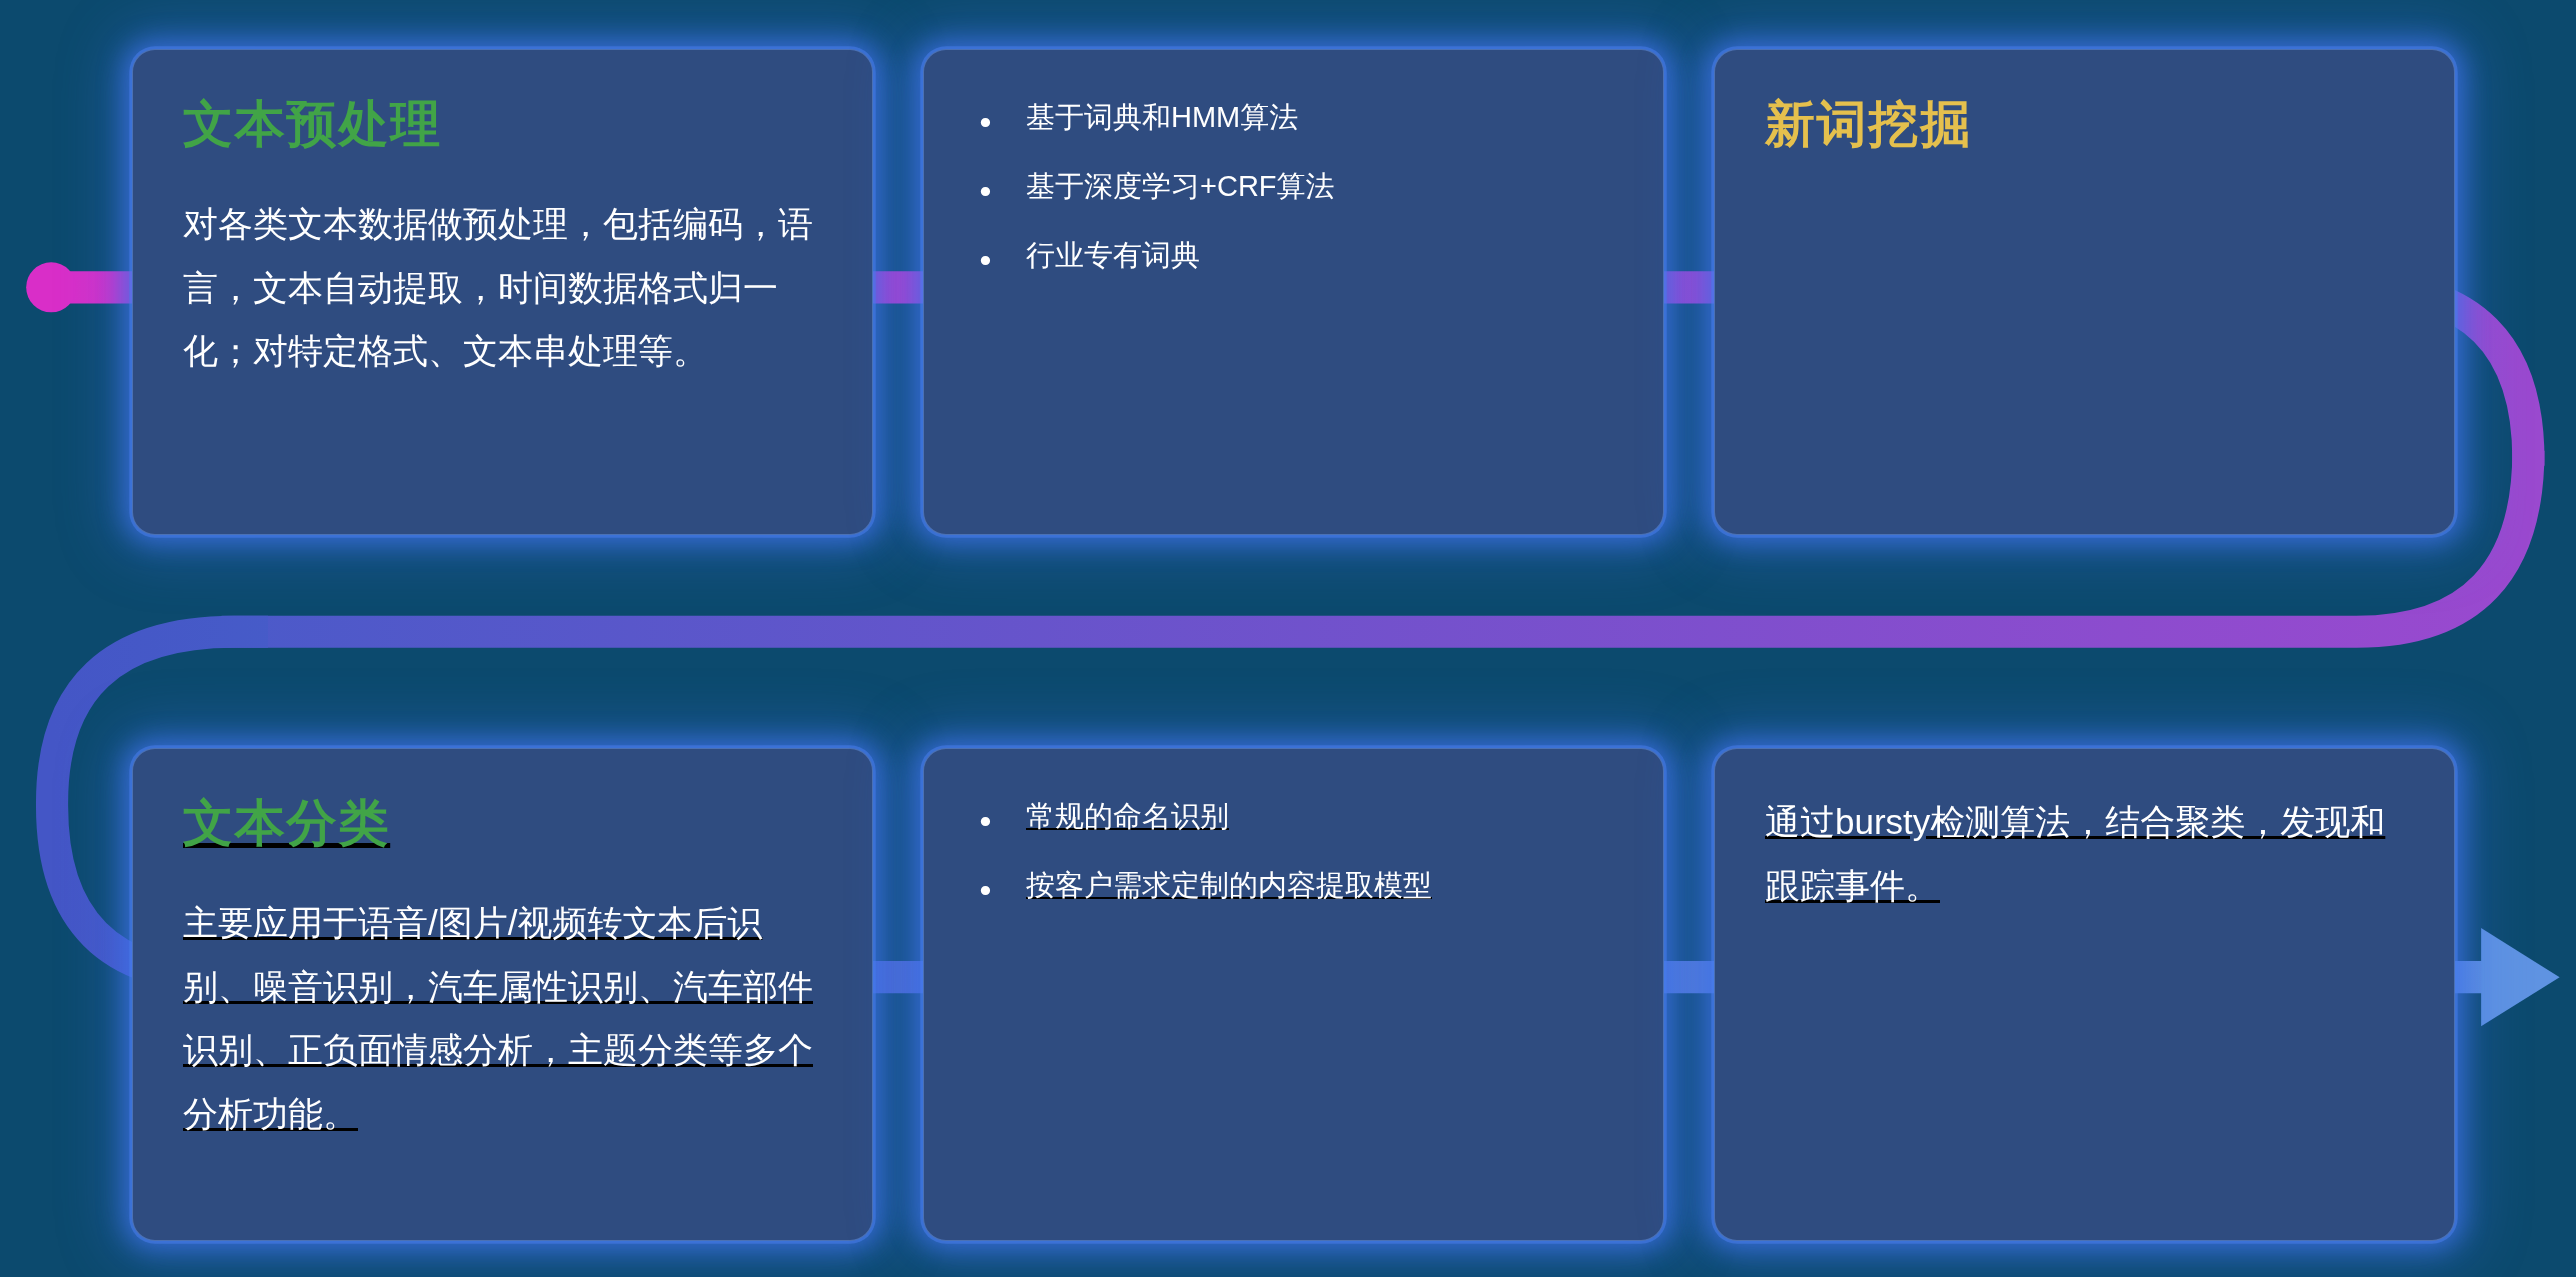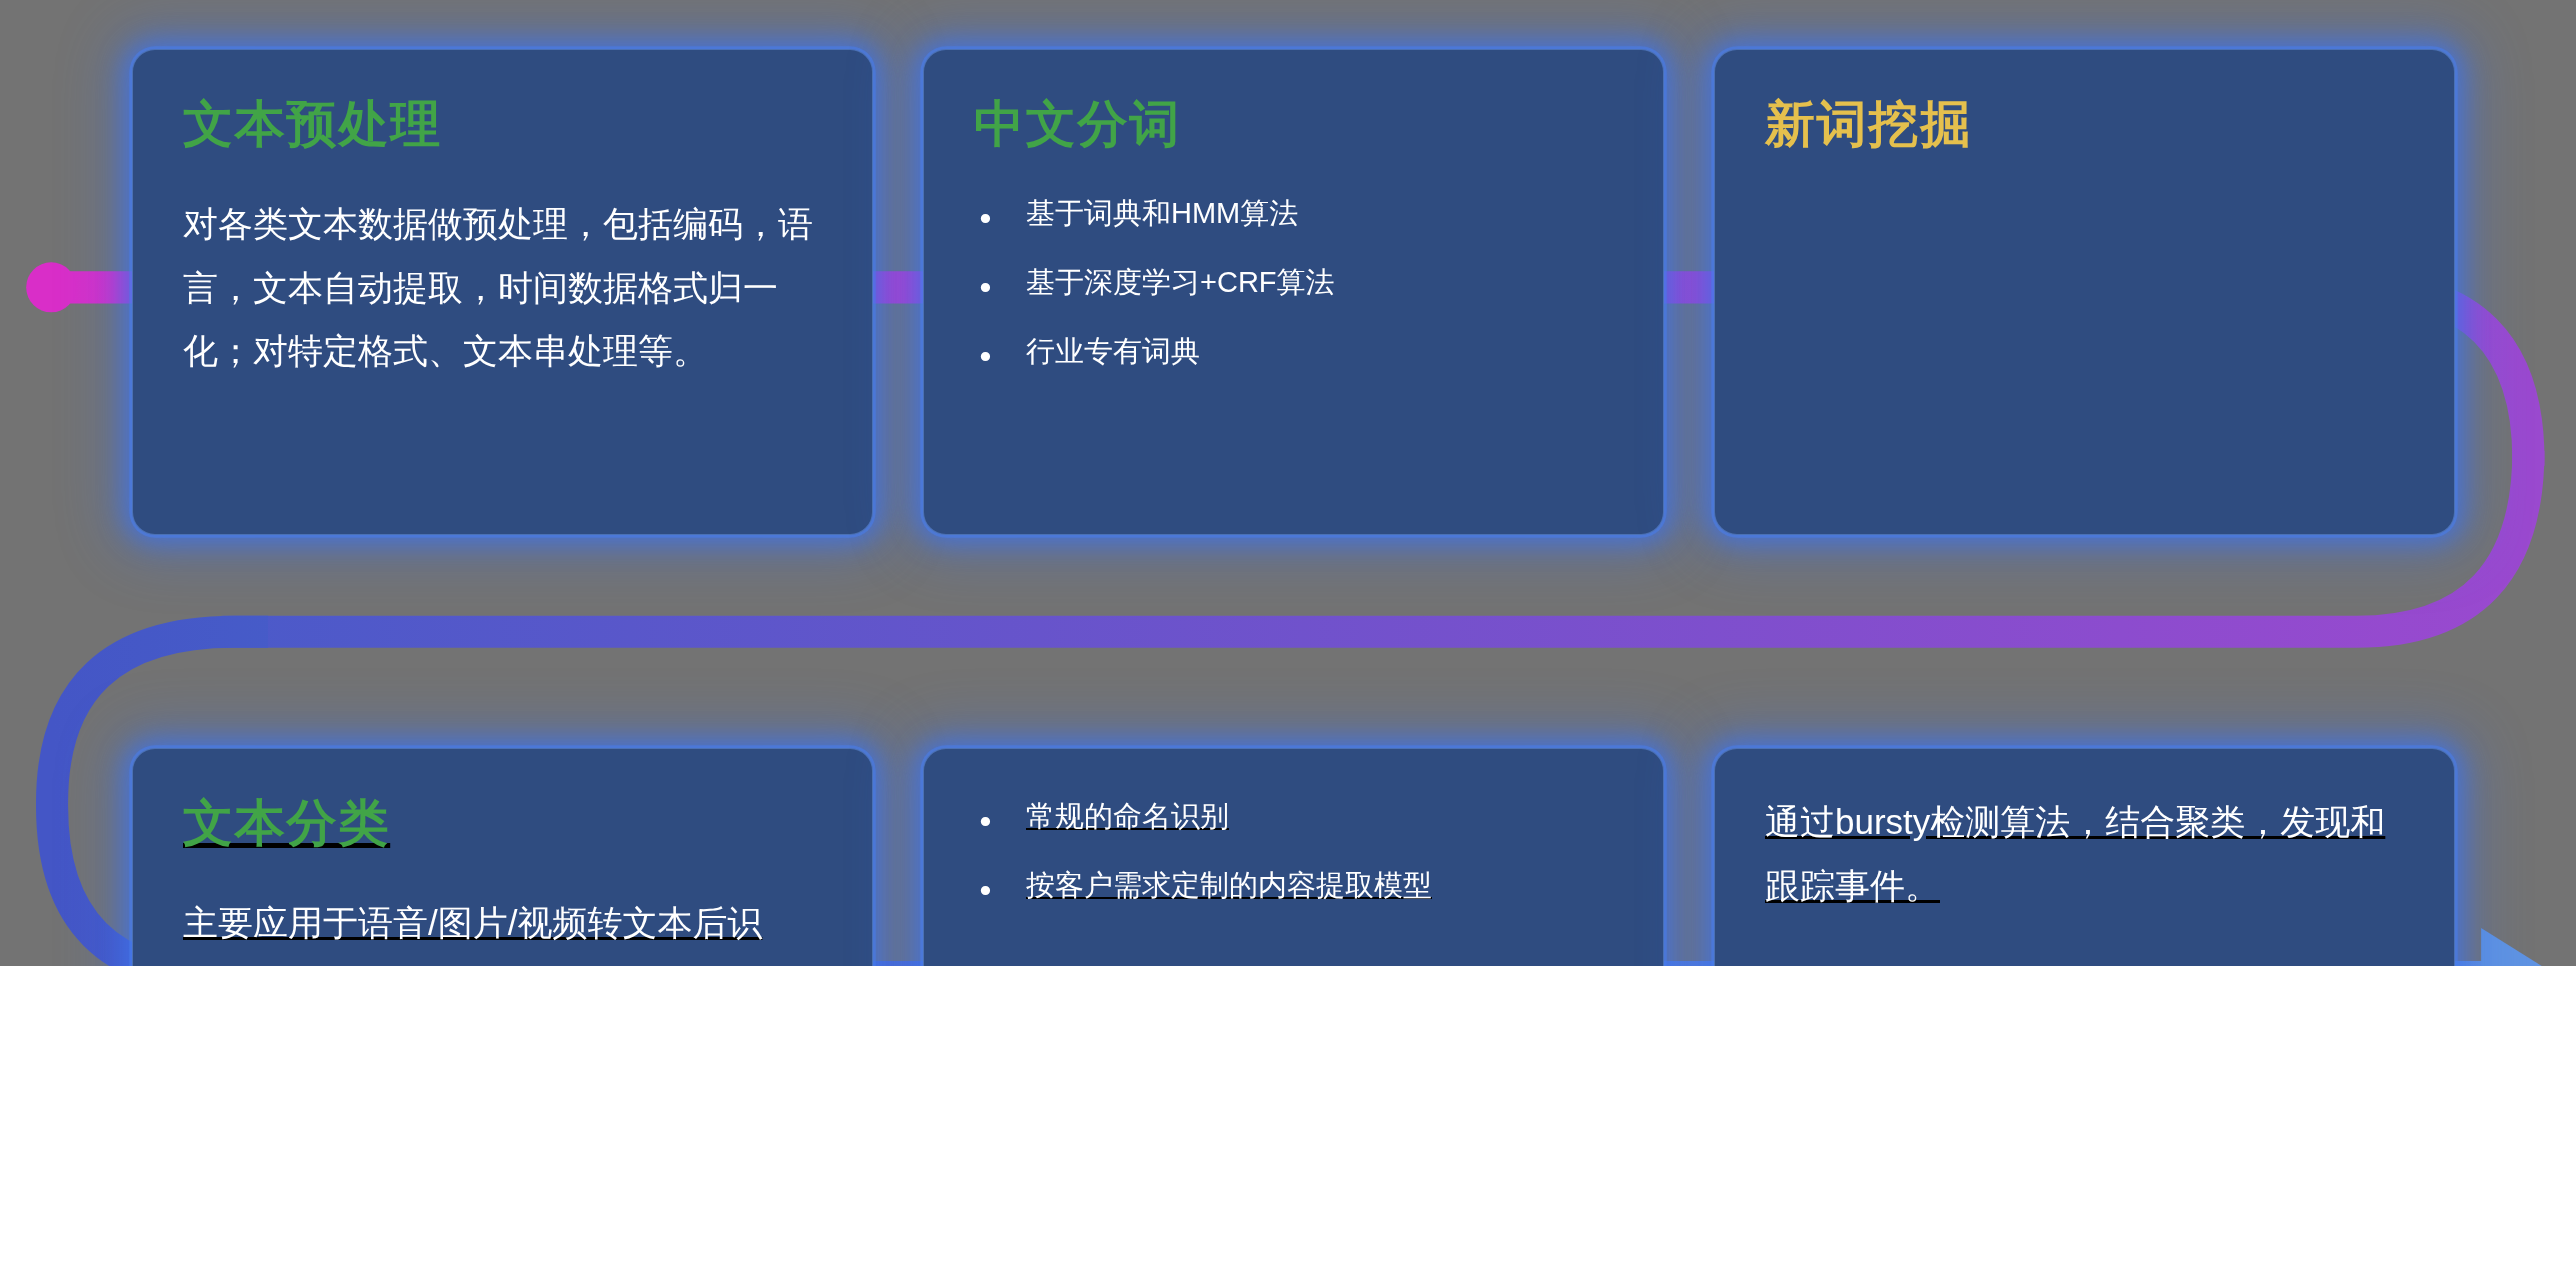--- a/index.html
+++ b/index.html
@@ -1,20 +1,20 @@
 <!DOCTYPE html>
 <html style="font-size:14.3px"><head>
 <meta charset="utf-8">
 <style>
   html, body { margin: 0; padding: 0; background: #ffffff; }
   .stage {
     position: relative;
     width: 2576px;
-    height: 966px;
-    background: #737373;
+    height: 1277px;
+    background: #0c4a6e;
     overflow: hidden;
     font-family: "Liberation Sans", sans-serif;
   }
   .flow-svg {
     position: absolute;
     left: 0; top: 0;
     width: 2576px; height: 1277px;
     z-index: 0;
   }
   .row {
@@ -103,21 +103,20 @@
   </svg>
 
   <div class="row row-1">
 
     <div class="card">
       <h2 style="color: rgb(65, 164, 71);">文本预处理</h2>
       <p>对各类文本数据做预处理，包括编码，语言，文本自动提取，时间数据格式归一化；对特定格式、文本串处理等。</p>
     </div>
 
     <div class="card">
-      <h2 style="color: rgb(65, 164, 71);">中文分词</h2>
       <ul>
         <li>基于词典和HMM算法</li>
         <li>基于深度学习+CRF算法</li>
         <li>行业专有词典</li>
       </ul>
     </div>
 
     <div class="card">
       <h2 style="color: rgb(229, 192, 77);">新词挖掘</h2>
     </div>

